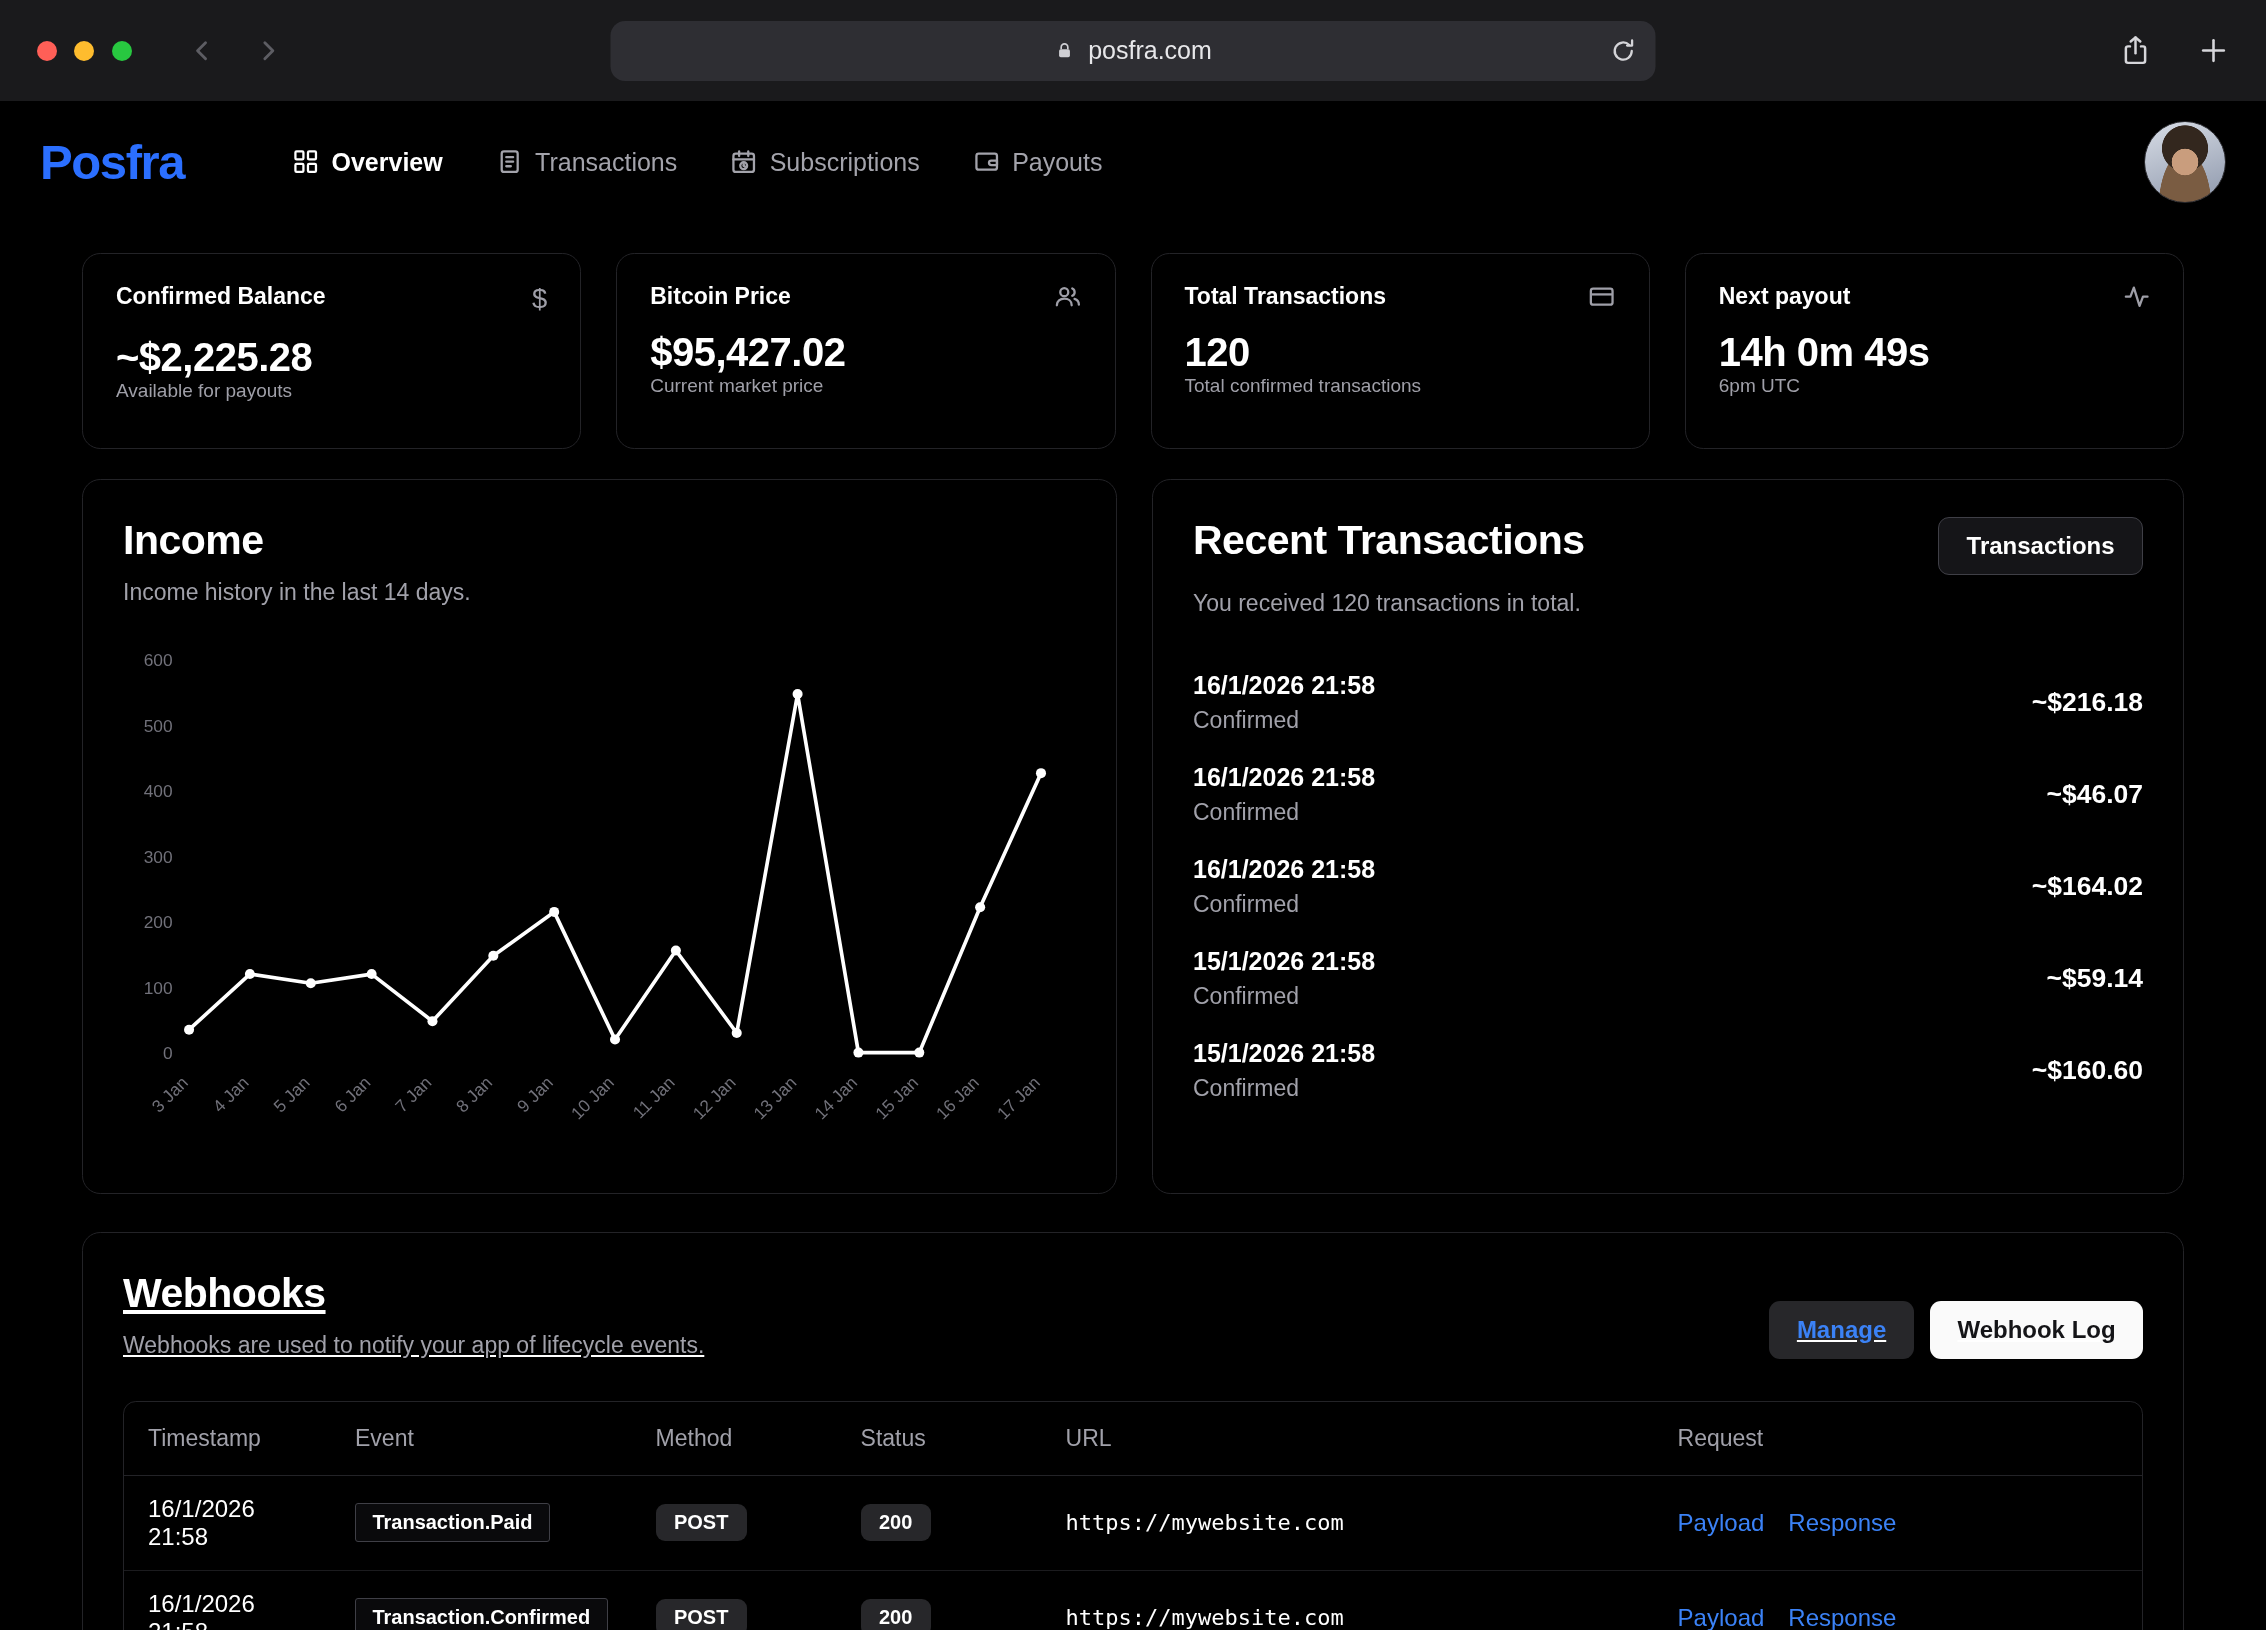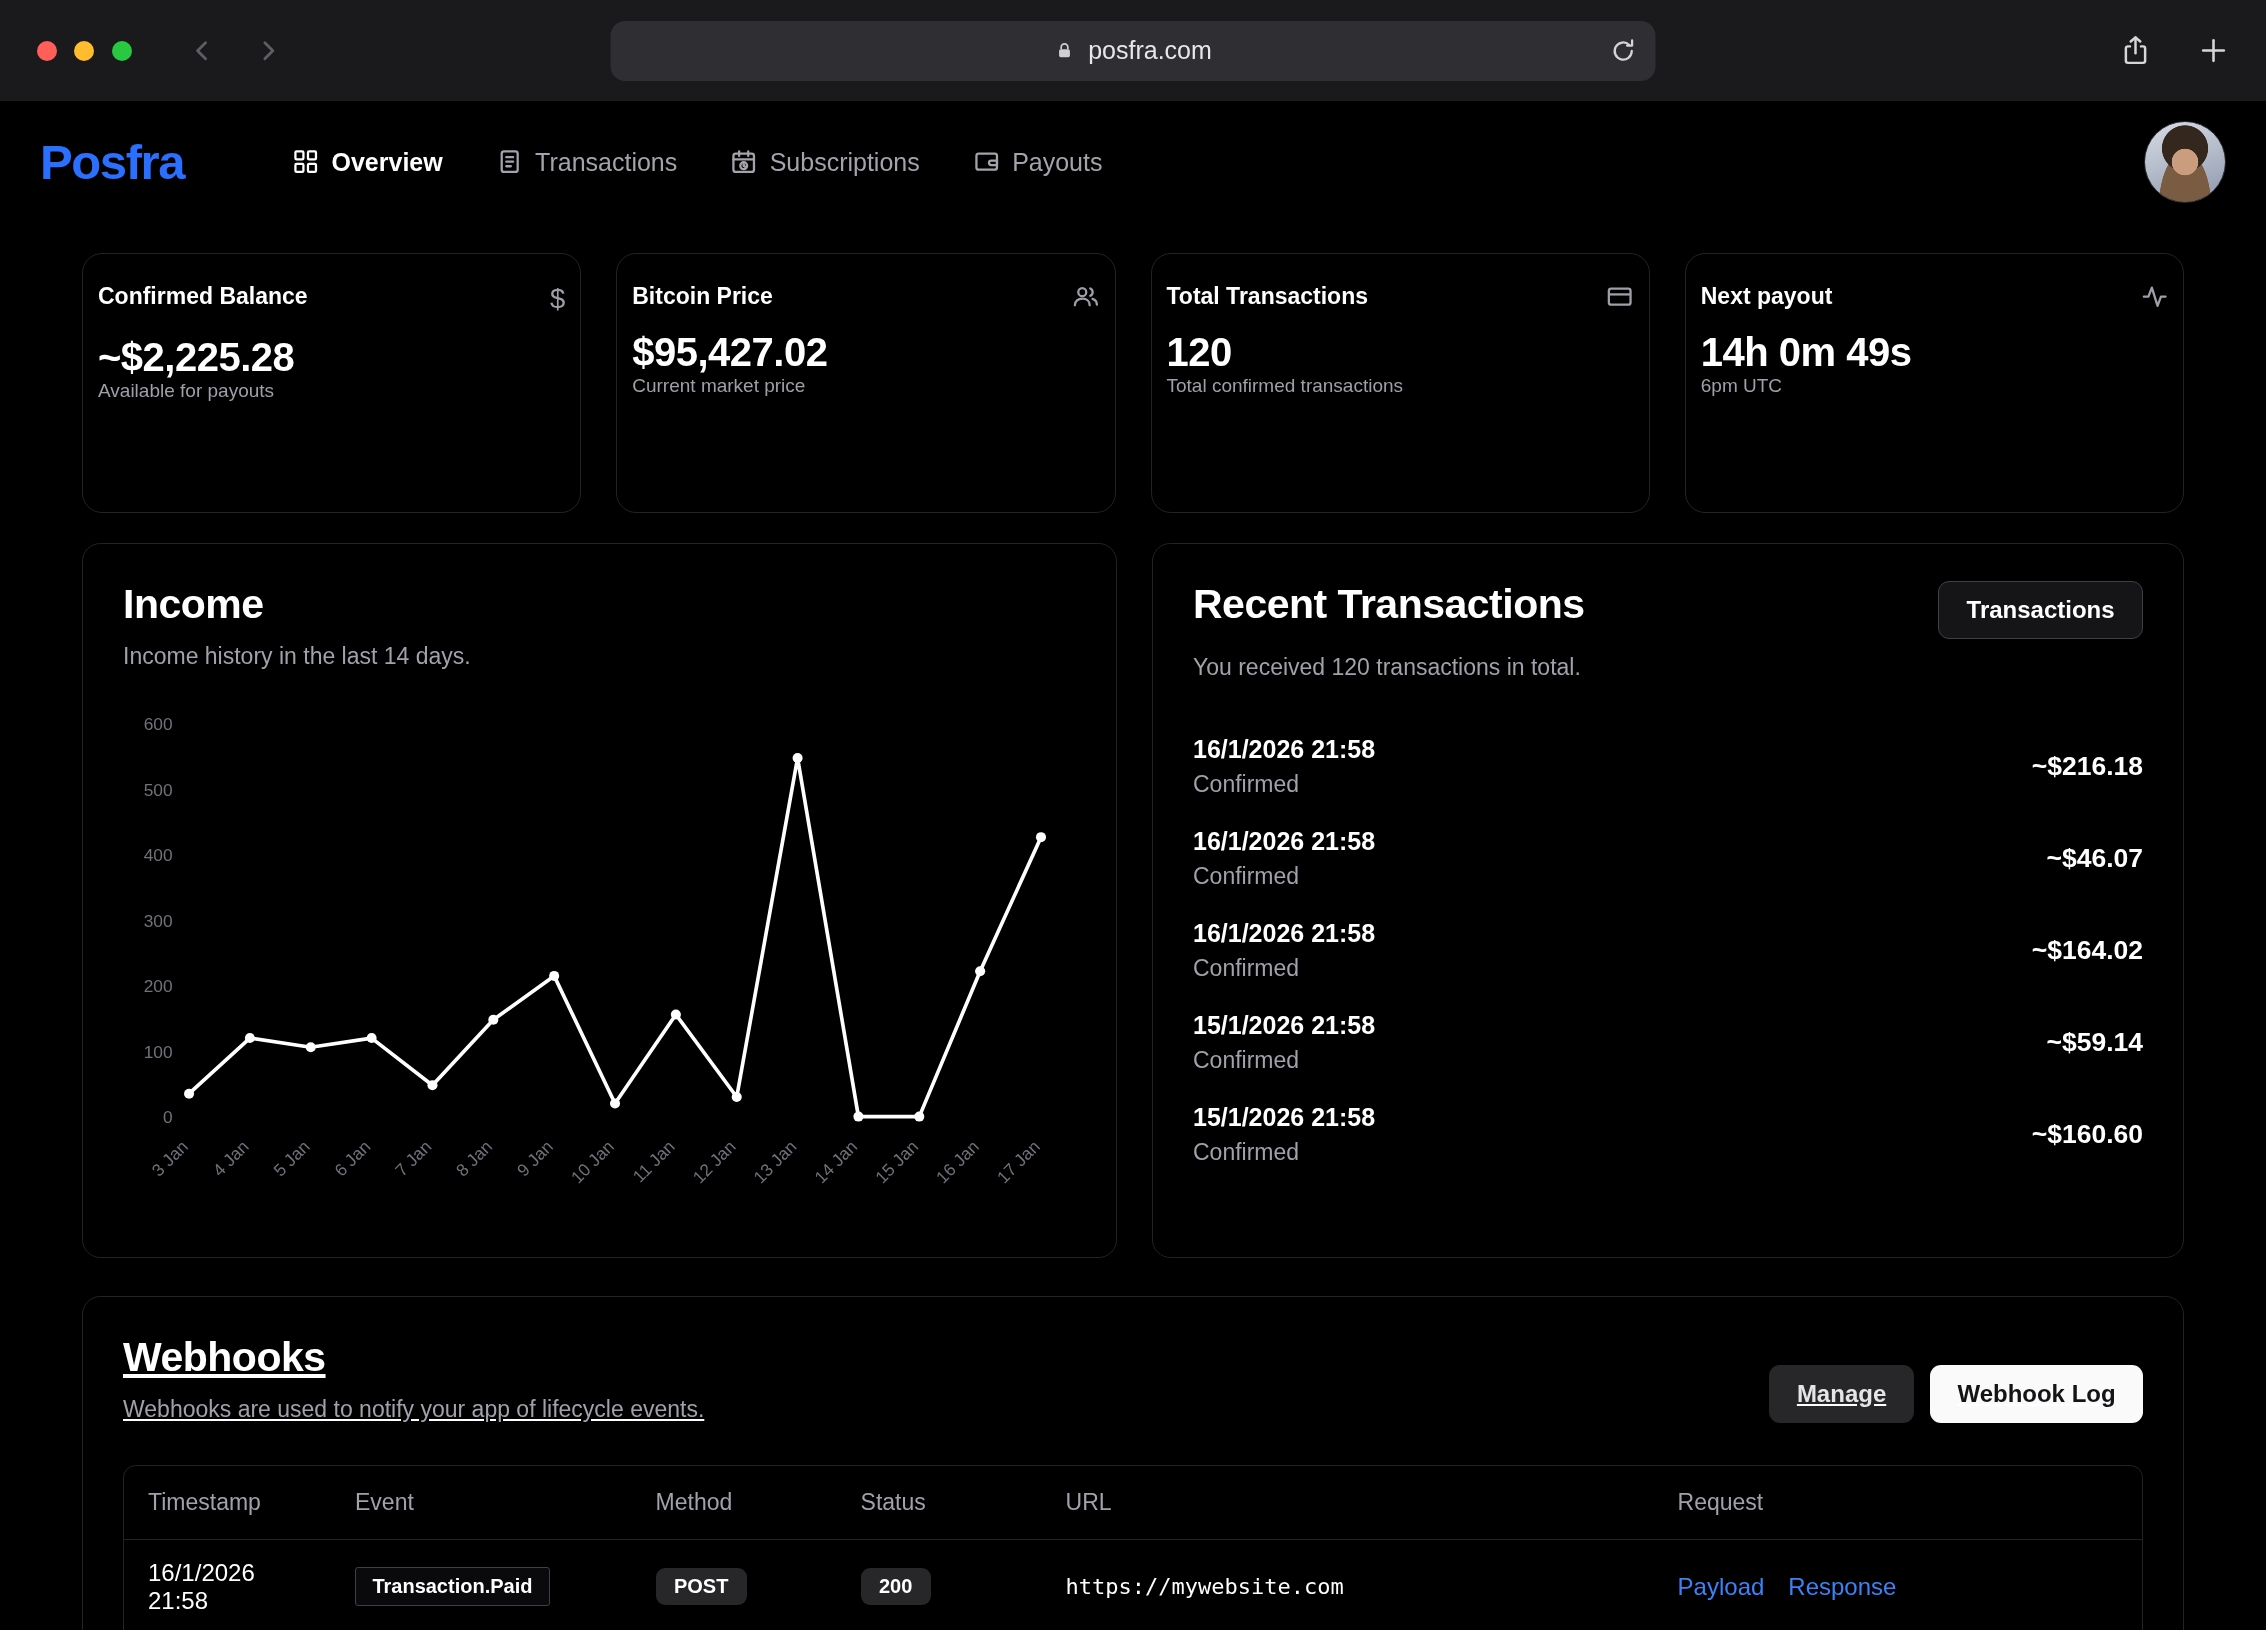--- a/index.html
+++ b/index.html
@@ -35,39 +35,39 @@
       radial-gradient(circle at 50% 33%, #33271e 0 34%, rgba(0,0,0,0) 35%),
       radial-gradient(ellipse at 50% 108%, #7a5c42 0 46%, rgba(0,0,0,0) 47%),
       linear-gradient(160deg,#d8dde6,#8d97ab);
     border:1.8px solid #2a2a2e; }
 
   
   .main { padding:30px 82px 0; }
   .card { background:#000; border:1.8px solid #232327; border-radius:18.3px; }
 
   .stats { display:grid; grid-template-columns:repeat(4,1fr); gap:35px; }
-  .stat-card { padding:29px 15px; height:260px;border-radius:20px; }
+  .stat-card { padding:29px 33px; height:196px; }
   .stat-head { display:flex; justify-content:space-between; align-items:flex-start; }
   .stat-title { font-size:23px; font-weight:600; }
   .stat-icon { color:#9f9fa8; display:flex; align-items:center; font-size:27.4px; }
   .stat-value { font-size:40px; font-weight:700; margin-top:20px; letter-spacing:-0.5px; }
   .stat-sub { font-size:19px; color:#9f9fa8; }
 
   .row2 { display:grid; grid-template-columns:1fr 1fr; gap:35px; margin-top:30px;border-radius:22px; }
   .tall-card { padding:37px 40px; height:715px; }
   .card-title { font-size:41px; font-weight:700; letter-spacing:-0.5px; }
   .card-sub { font-size:23px; color:#a1a1aa; margin-top:14.6px; }
   .axis-label { fill:#71717a; font-size:19px; font-family:"Liberation Sans", sans-serif; }
   #income-chart { margin-top:22px; width:953px; height:557px; display:block; }
 
   .txn-head { display:flex; justify-content:space-between; align-items:flex-start; }
   .btn { border-radius:11px; font-weight:700; font-size:24px; display:inline-flex; align-items:center; justify-content:center;
     height:58px; padding:0 27.4px; cursor:pointer; border:none; font-family:inherit; }
   .btn-outline { background:#151518; border:1.8px solid #3f3f46; color:#fff; }
-  .btn-gray { background:#27272a; color:#e5e5e5; }
+  .btn-gray { background:#27272a; color:#3b82f6; }
   .btn-white { background:#fafafa; color:#141417; }
 
   .txn-list { margin-top:40px; }
   .txn-row { display:flex; justify-content:space-between; align-items:center; height:92px; }
   .txn-date { font-size:25px; font-weight:700; }
   .txn-status { font-size:23px; color:#a1a1aa; margin-top:6.4px; }
   .txn-amount { font-size:26.5px; font-weight:700; }
 
   .webhooks-card { margin-top:38px; padding:37px 40px 40px; min-height:512px; }
   .wh-head { display:flex; justify-content:space-between; align-items:flex-end;text-decoration:underline; }

